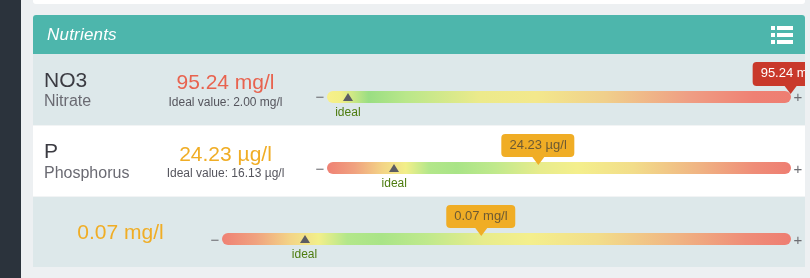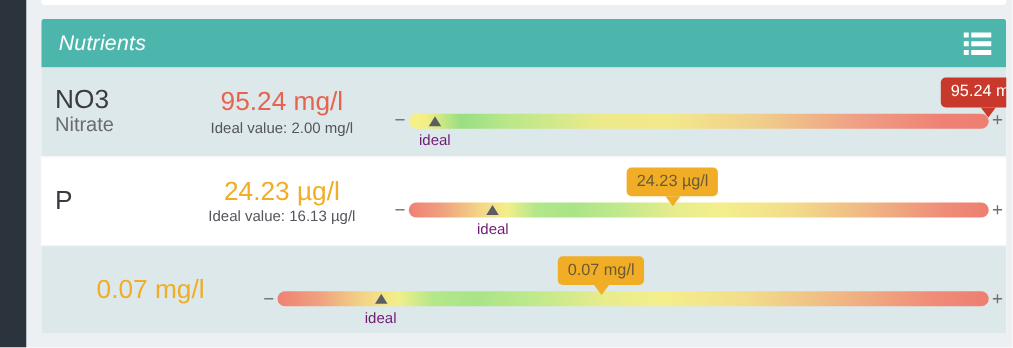--- a/index.html
+++ b/index.html
@@ -176,21 +176,21 @@
     width: 0; height: 0;
     border-left: 5px solid transparent;
     border-right: 5px solid transparent;
     border-bottom: 8px solid #5c5c63;
     transform: translateX(-5px);
   }
   .ideal-label {
     position: absolute;
     top: 14px;
     font-size: 12px;
-    color: #701a75;
+    color: #4d7c0f;
     transform: translateX(-50%);
     white-space: nowrap;
   }
 
   
   .tooltip {
     position: absolute;
     bottom: 17px;
     transform: translateX(-50%);
     padding: 3px 8px 4px 8px;
@@ -261,20 +261,21 @@
               <div class="ideal-label" style="left: 4.5%;">ideal</div>
               <div class="tooltip danger" style="left: 100%;">95.24 mg/l</div>
             </div>
             <span class="sign">+</span>
           </div>
         </div>
       </div>
       <div class="nutrient-row plain">
         <div class="col-name">
           <div class="symbol">P</div>
+          <div class="full-name">Phosphorus</div>
         </div>
         <div class="col-value">
           <div class="value" style="color: rgb(240, 173, 37);">24.23 µg/l</div>
           <div class="ideal-text">Ideal value: 16.13 µg/l</div>
         </div>
         <div class="col-slider">
           <div class="slider-wrap">
             <span class="sign">−</span>
             <div class="bar-holder">
               <div class="bar" style="background: linear-gradient(to right, rgb(239, 129, 116) 0%, rgb(240, 162, 127) 6%, rgb(243, 212, 134) 12%, rgb(242, 239, 138) 17%, rgb(179, 231, 138) 22%, rgb(169, 228, 135) 28%, rgb(191, 233, 140) 36%, rgb(232, 236, 140) 46%, rgb(244, 239, 140) 54%, rgb(242, 221, 138) 66%, rgb(240, 180, 131) 80%, rgb(239, 141, 120) 92%, rgb(238, 126, 114) 100%);"></div>

